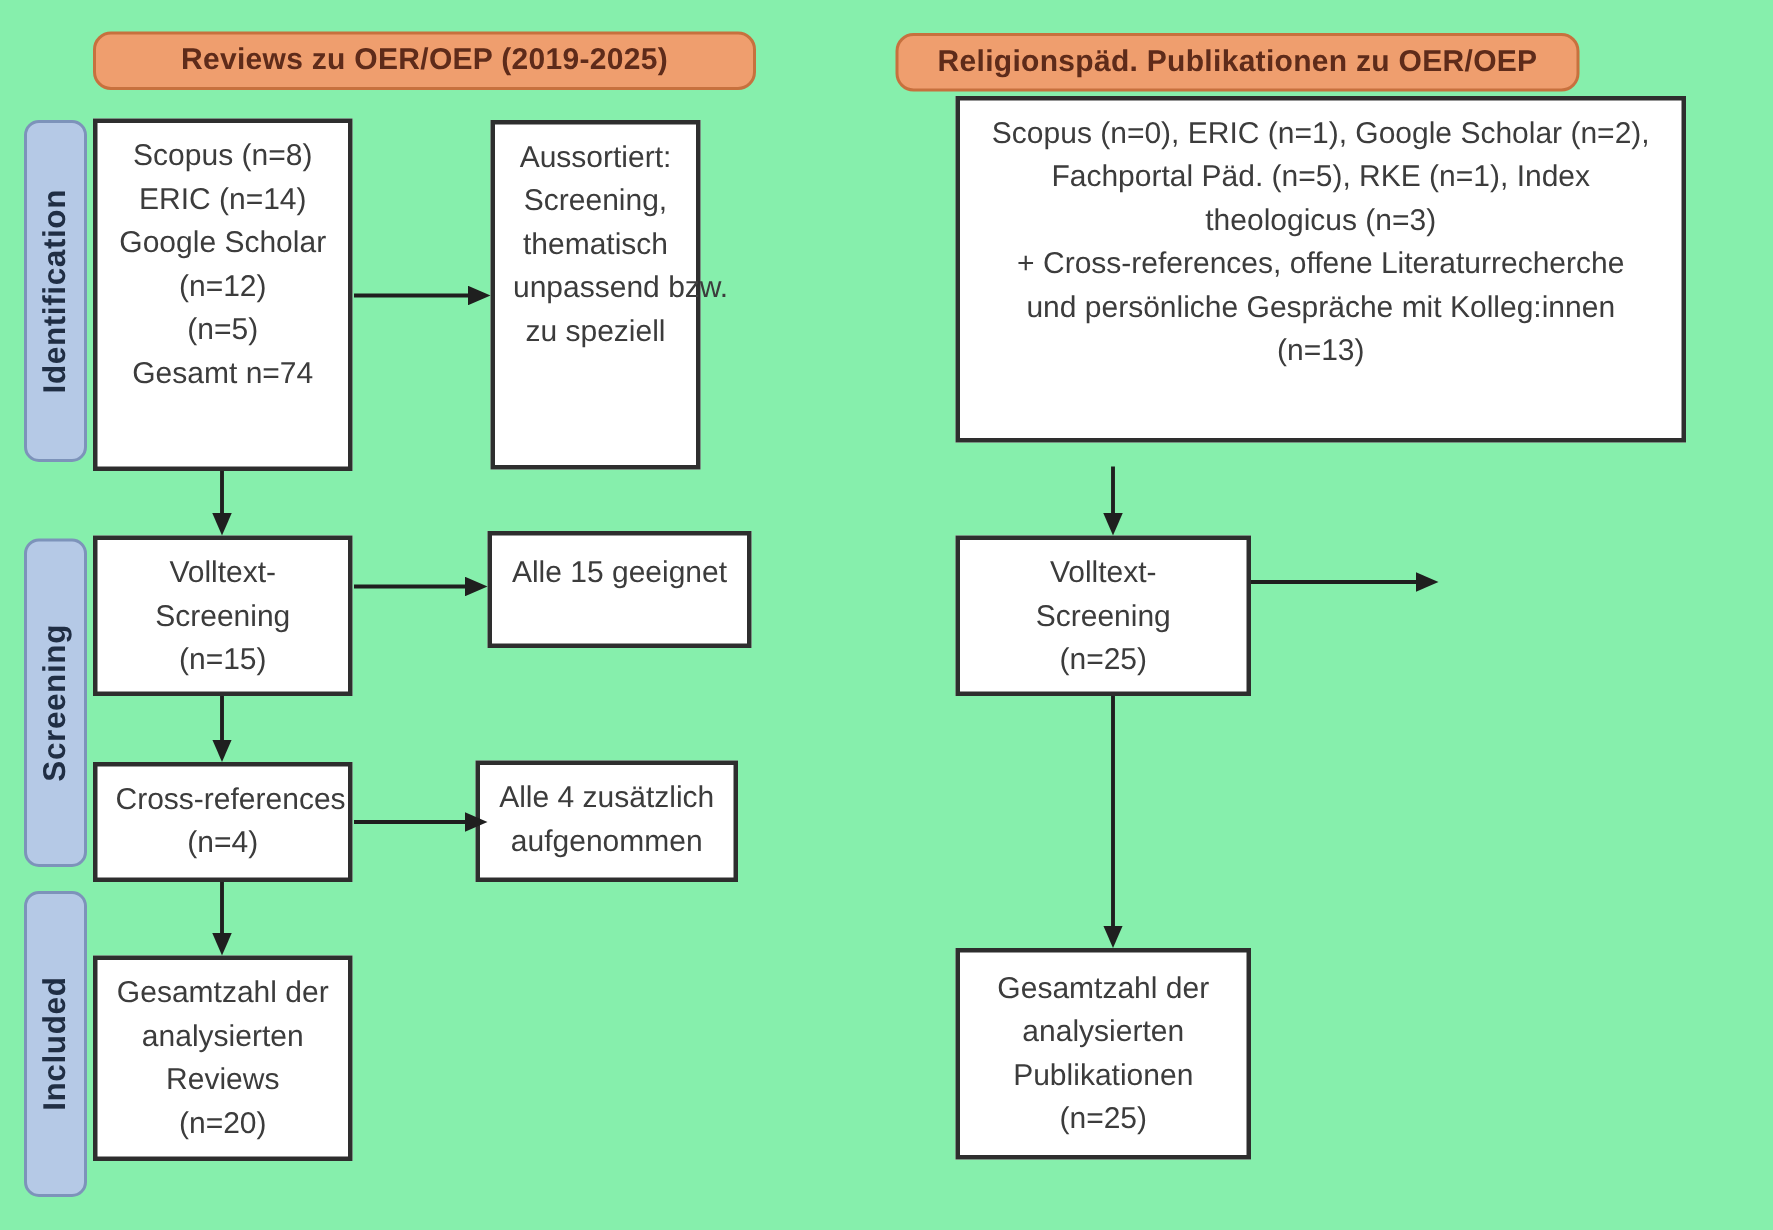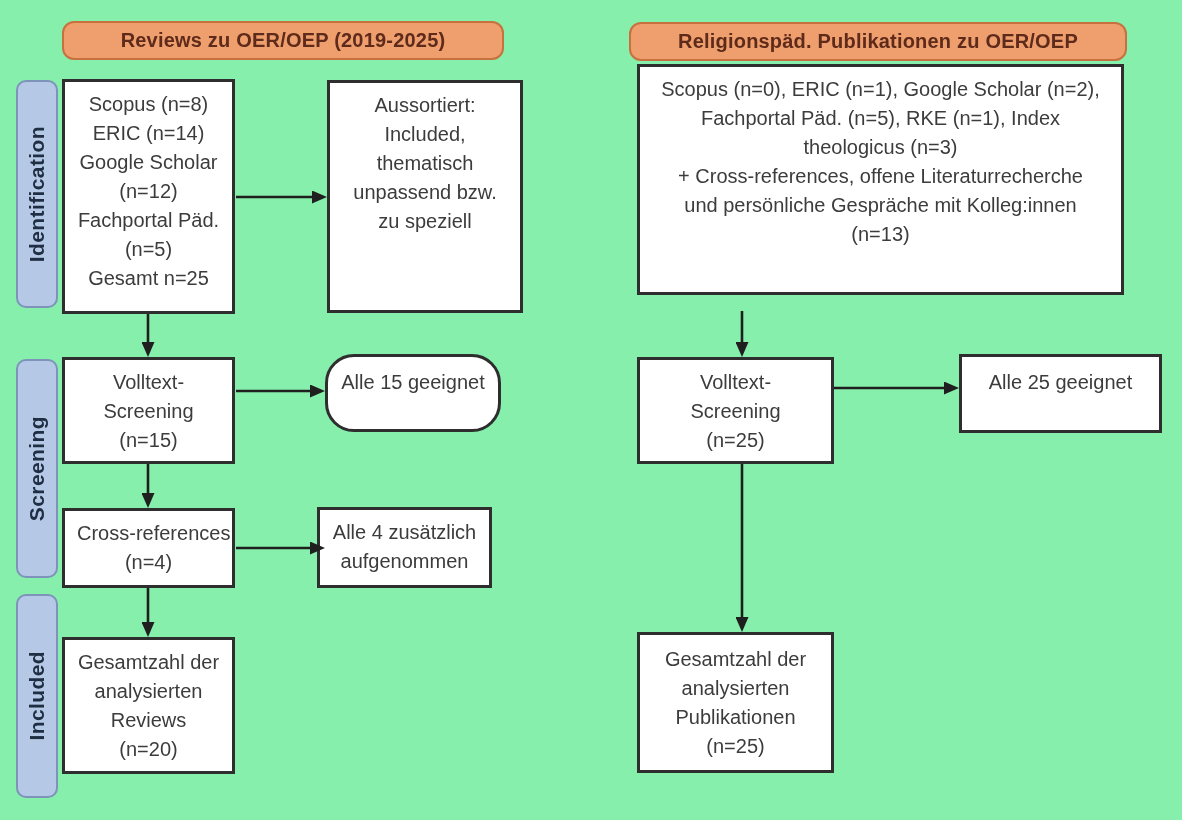--- a/index.html
+++ b/index.html
@@ -38,59 +38,58 @@
   svg.arrows marker path { fill:var(--arrow,#1f1f1f); stroke:none; }
 </style>
 </head>
 <body>
 
 <div class="canvas">
 
   <div class="hdr" style="left:62px;top:21px;width:442px;height:39px;">
     <span>Reviews zu OER/OEP (2019-2025)</span>
   </div>
-  <div class="hdr" style="left:629px;top:22px;width:498px;height:39px;">
+  <div class="hdr" style="left:597px;top:22px;width:456px;height:39px;">
     <span>Religionspäd. Publikationen zu OER/OEP</span>
   </div>
 
   <div class="stage" style="left:16px;top:80px;width:42px;height:228px;">
     <span>Identification</span>
   </div>
   <div class="stage" style="left:16px;top:359px;width:42px;height:219px;">
     <span>Screening</span>
   </div>
   <div class="stage" style="left:16px;top:594px;width:42px;height:204px;">
     <span>Included</span>
   </div>
 
   <div class="fbox" style="left:62px;top:79px;width:173px;height:235px;">
     <div class="line">Scopus (n=8)</div>
     <div class="line">ERIC (n=14)</div>
     <div class="line">Google Scholar</div>
     <div class="line">(n=12)</div>
-    <div class="line">Fachportal Päd.</div>
     <div class="line">(n=5)</div>
-    <div class="line">Gesamt n=25</div>
+    <div class="line">Gesamt n=74</div>
   </div>
 
-  <div class="fbox" style="left:327px;top:80px;width:196px;height:233px;">
+  <div class="fbox" style="left:327px;top:80px;width:140px;height:233px;">
     <div class="line">Aussortiert:</div>
-    <div class="line">Included,</div>
+    <div class="line">Screening,</div>
     <div class="line">thematisch</div>
     <div class="line">unpassend bzw.</div>
     <div class="line">zu speziell</div>
   </div>
 
   <div class="fbox" style="left:62px;top:357px;width:173px;height:107px;">
     <div class="line">Volltext-</div>
     <div class="line">Screening</div>
     <div class="line">(n=15)</div>
   </div>
 
-  <div class="fbox" style="left:325px;top:354px;width:176px;height:78px;padding-top:11px;border-radius:29px;">
+  <div class="fbox" style="left:325px;top:354px;width:176px;height:78px;padding-top:11px;">
     <div class="line">Alle 15 geeignet</div>
   </div>
 
   <div class="fbox" style="left:62px;top:508px;width:173px;height:80px;">
     <div class="line">Cross-references</div>
     <div class="line">(n=4)</div>
   </div>
 
   <div class="fbox" style="left:317px;top:507px;width:175px;height:81px;">
     <div class="line">Alle 4 zusätzlich</div>
@@ -112,23 +111,20 @@
     <div class="line">und persönliche Gespräche mit Kolleg:innen</div>
     <div class="line">(n=13)</div>
   </div>
 
   <div class="fbox" style="left:637px;top:357px;width:197px;height:107px;">
     <div class="line">Volltext-</div>
     <div class="line">Screening</div>
     <div class="line">(n=25)</div>
   </div>
 
-  <div class="fbox" style="left:959px;top:354px;width:203px;height:79px;padding-top:11px;">
-    <div class="line">Alle 25 geeignet</div>
-  </div>
 
   <div class="fbox" style="left:637px;top:632px;width:197px;height:141px;padding-top:10px;">
     <div class="line">Gesamtzahl der</div>
     <div class="line">analysierten</div>
     <div class="line">Publikationen</div>
     <div class="line">(n=25)</div>
   </div>
 
   <svg class="arrows" width="1182" height="820" viewBox="0 0 1182 820">
     <defs>

